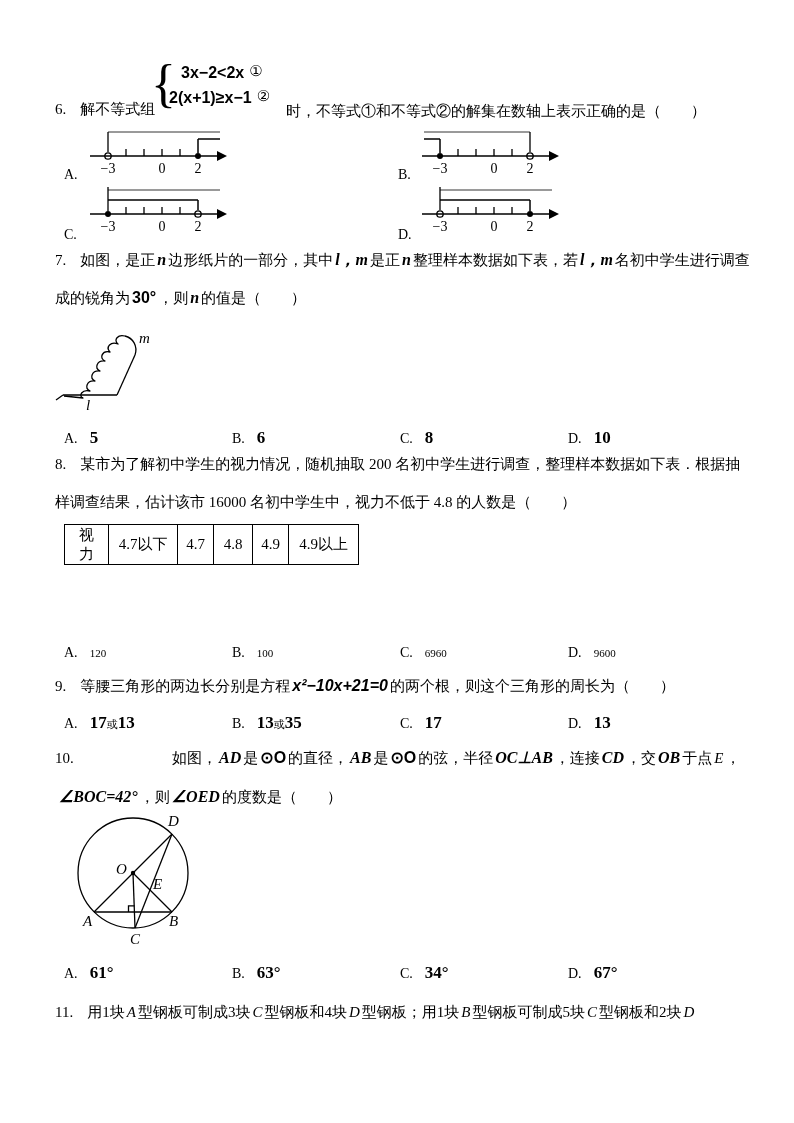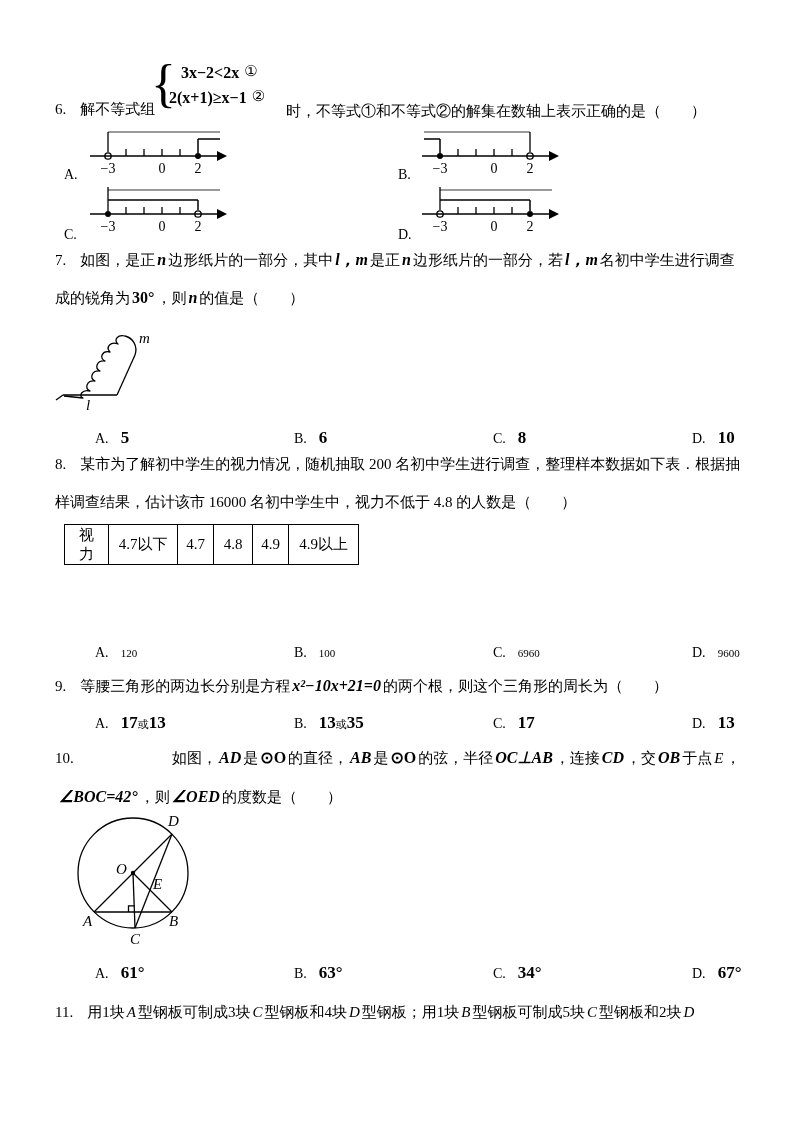--- a/index.html
+++ b/index.html
@@ -2,28 +2,28 @@
 <html><head>
 <meta charset="utf-8">
 <style>
   html,body{margin:0;padding:0;background:#ffffff;}
   body{width:794px;height:1123px;position:relative;overflow:hidden;
        font-family:"Liberation Serif","DejaVu Serif",serif;color:#000;}
   .abs{position:absolute;white-space:nowrap;line-height:1.25;}
   .cn{font-size:15px;}
   .num{font-size:15px;margin-right:14px;}
   .m{font-family:"Liberation Serif",serif;font-weight:bold;font-style:italic;font-size:16px;margin:0 2px;}
-  .mb{font-family:Liberation Serif, serif;font-weight:bold;font-size:16px;margin:0 2px;}
+  .mb{font-family:Liberation Sans, sans-serif;font-weight:bold;font-size:16px;margin:0 2px;}
   .mi{font-family:"Liberation Serif",serif;font-style:italic;font-size:15px;margin:0 2px;}
   .circ{font-size:15px;font-weight:normal;font-style:normal;vertical-align:2px;margin-left:3px;}
   .brace{font-size:52px;font-weight:400;line-height:56px;}
   .ol{font-size:14px;margin-right:12px;}
   .ov{font-size:17px;font-weight:bold;}
   .ovr{font-size:11px;}
-  .orow .oitem{display:inline-block;width:164px;vertical-align:baseline;margin-left:31px;}
+  .orow .oitem{display:inline-block;width:164px;vertical-align:baseline;}
   svg .s{stroke:#000;fill:none;stroke-width:1.3;}
   svg .thin{stroke:#000;fill:none;stroke-width:0.8;}
   svg .sol{stroke:#000;fill:none;stroke-width:1.5;}
   svg text{font-family:"Liberation Serif",serif;font-size:14px;fill:#000;}
   svg text.it{font-style:italic;font-size:15px;}
   table.vtab{border-collapse:collapse;position:absolute;left:64px;top:524px;}
   table.vtab td{border:1px solid #000;height:39px;text-align:center;
                 font-size:15px;padding:0 8px;font-family:"Liberation Serif",serif;}
 </style>
 </head>
@@ -116,21 +116,21 @@
     <line class="sol" x1="24" y1="16" x2="114" y2="16"></line>
     <line class="sol" x1="114" y1="16" x2="114" y2="27"></line>
     <circle cx="114" cy="30" r="3" fill="#000"></circle>
   </g>
   <text x="24" y="47" text-anchor="middle">−3</text>
   <text x="78" y="47" text-anchor="middle">0</text>
   <text x="114" y="47" text-anchor="middle">2</text>
 </svg>
 
 <div class="abs cn" style="left:55px;top:250px">
-  <span class="num">7.</span><span>如图，是正</span><span class="m">n</span><span>边形纸片的一部分，其中</span><span class="m">l，m</span><span>是正</span><span class="m">n</span><span>边形纸片的一部分，若</span><span class="m">l，m</span><span>名初中学生进行调查</span>
+  <span class="num">7.</span><span>如图，是正</span><span class="m">n</span><span>边形纸片的一部分，其中</span><span class="m">l，m</span><span>是正</span><span class="m">n</span><span>整理样本数据如下表，若</span><span class="m">l，m</span><span>名初中学生进行调查</span>
 </div>
 <div class="abs cn" style="left:55px;top:288px">
   <span>成的锐角为</span><span class="mb">30°</span><span>，则</span><span class="m">n</span><span>的值是（　　）</span>
 </div>
 
 <svg class="abs" style="left:52px;top:326px" width="150" height="96" viewBox="0 0 150 96">
   <g>
     <path class="s" d="M 11 69 L 65 69" stroke-width="1.2"></path>
     <path class="s" d="M 11 69 L 4 74" stroke-width="1.1"></path>
     <path class="s" d="M 65 69 L 83 29" stroke-width="1.2"></path>

